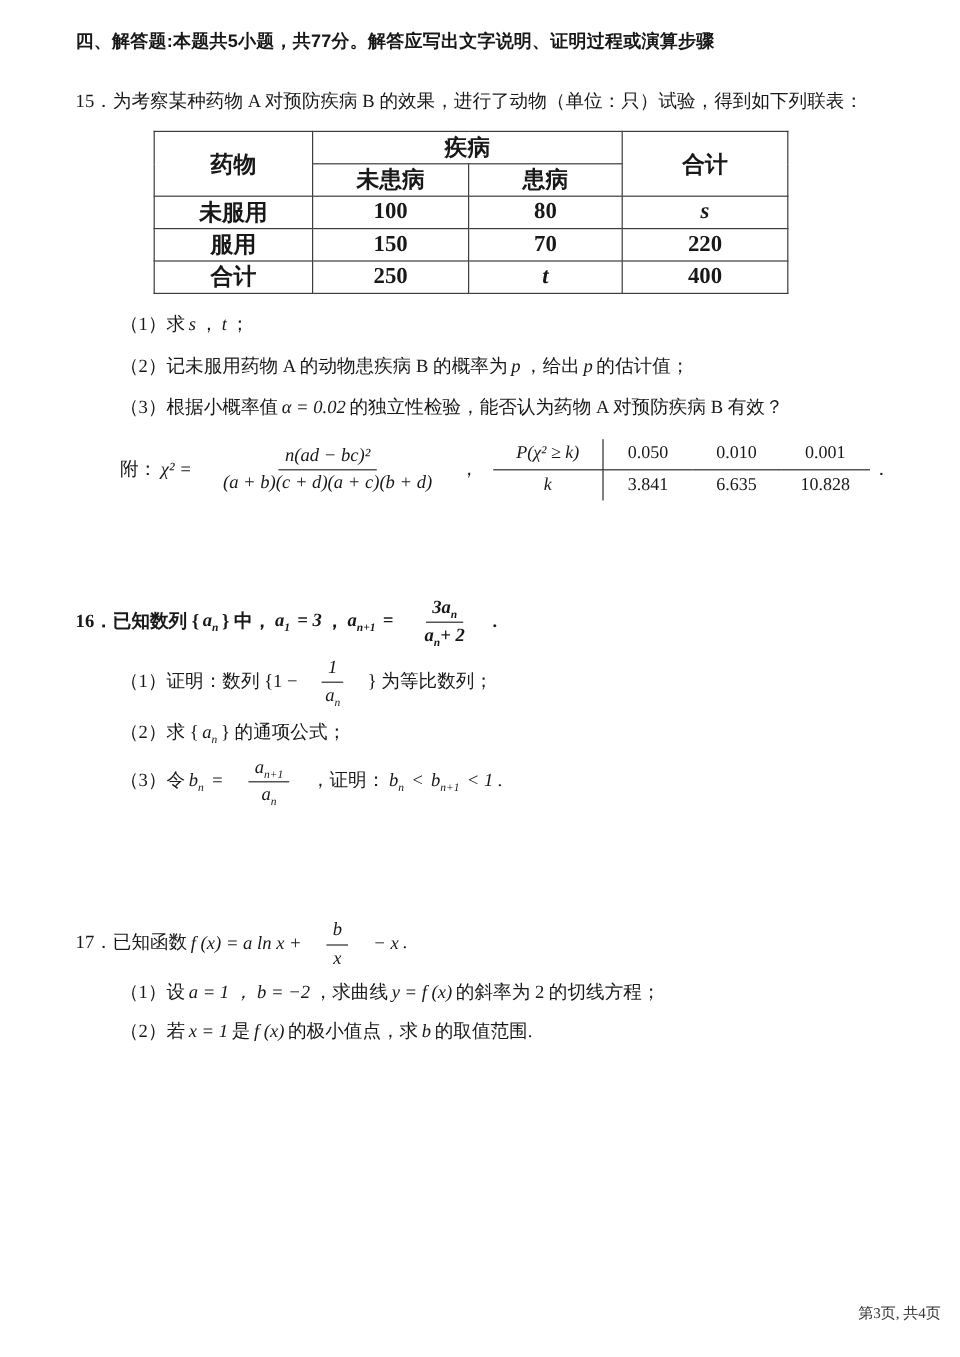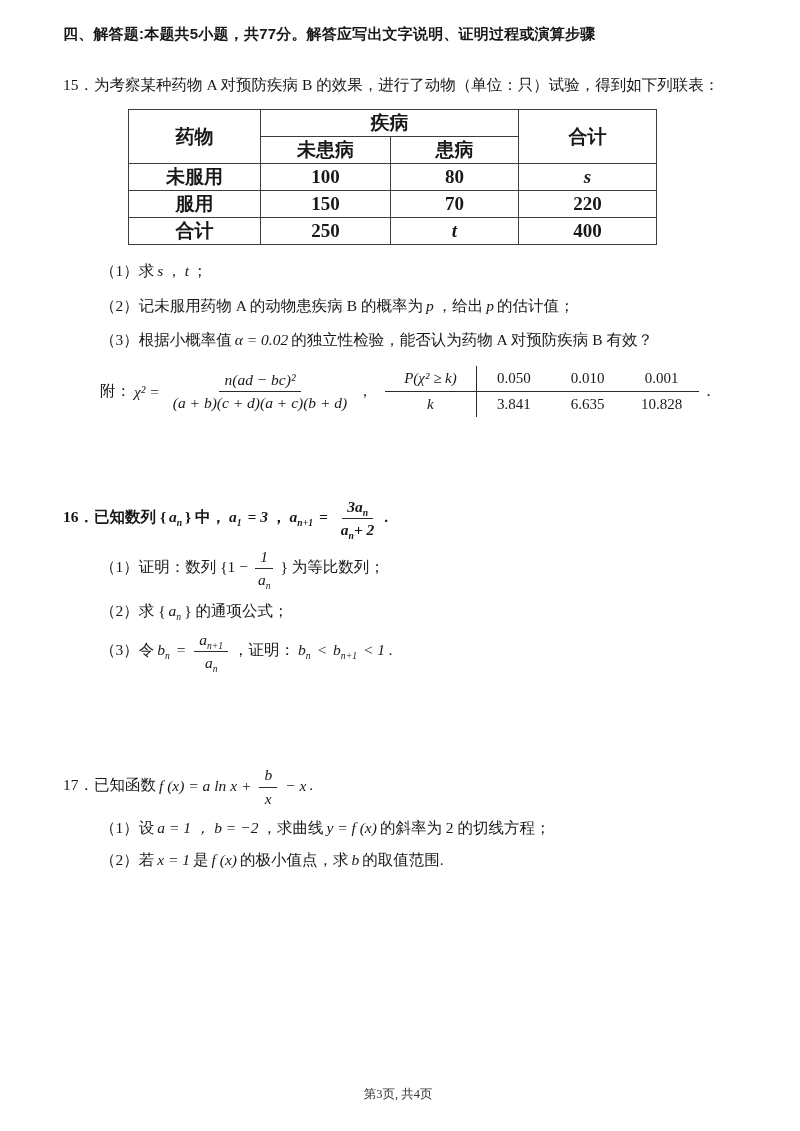--- a/index.html
+++ b/index.html
@@ -18,36 +18,36 @@
   .intro { margin-top: 26px; line-height: 1.95; text-indent: 23px; }
   .p-intro { margin-left: 23px; line-height: 1.9; }
   .q { margin: 8px 0 0 60px; line-height: 1.7; }
   .q-first { margin-top: 13px; }
   .cn { font-style: normal; }
   .math { font-style: italic; padding: 0 3px; }
   .mvar { font-style: italic; }
   sub.msub { font-style: italic; font-size: 0.62em; line-height: 0; }
   .frac {
     display: inline-flex; flex-direction: column; align-items: center;
-    vertical-align: middle; margin: 0 5px; font-style: italic; line-height: 1.3;
+    vertical-align: middle; margin: 0 18px; font-style: italic; line-height: 1.3;
   }
   .frac .num { padding: 0 5px 1px; border-bottom: 1.2px solid #2b2b2b; white-space: nowrap; }
   .frac .den { padding: 1px 5px 0; white-space: nowrap; }
   .ctable { border-collapse: collapse; margin: 9px 0 0 88px; font-size: 19px; font-weight: bold; }
   .ctable td { border: 1.2px solid #3c3c3c; text-align: center; height: 27px; padding: 0 6px; }
   .cw0 { width: 132px; } .cw1 { width: 130px; } .cw2 { width: 128px; } .cw3 { width: 138px; }
   .appendix { margin: 13px 0 0 60px; display: flex; align-items: center; }
   .ptable { border-collapse: collapse; margin-left: 12px; font-size: 15px; }
   .ptable td { padding: 4px 0; text-align: center; width: 74px; }
   .ptable tr:first-child td { border-bottom: 1.2px solid #2b2b2b; }
   .ptable td:first-child { border-right: 1.2px solid #2b2b2b; width: 92px; font-style: italic; }
   .gap-p16 { margin-top: 80px; font-weight: bold; }
   .gap-p17 { margin-top: 92px; }
   .qf { margin-top: 6px; }
-  .footer { position: absolute; left: 0; right: 4px; bottom: 28px; text-align: center; font-size: 12.5px; color: #333; }
+  .footer { position: absolute; left: 0; right: 16px; bottom: 28px; text-align: right; font-size: 12.5px; color: #333; }
   .ws { padding-left: 2px; padding-right: 2px; }
 </style>
 </head>
 <body>
 
 <div class="page">
 
   <div class="sec-header">四、解答题:本题共5小题，共77分。解答应写出文字说明、证明过程或演算步骤</div>
 
   <section>

